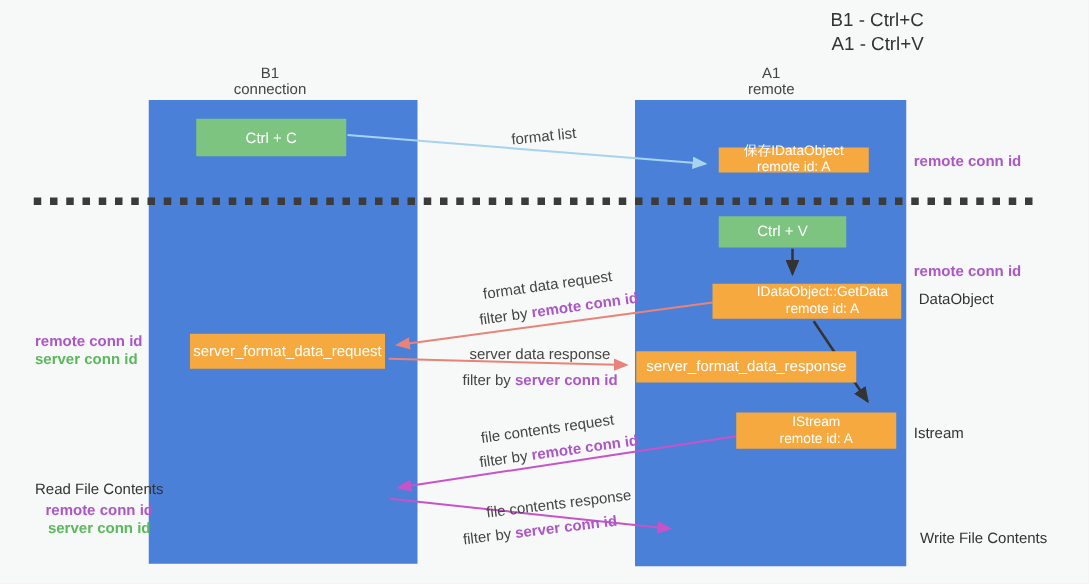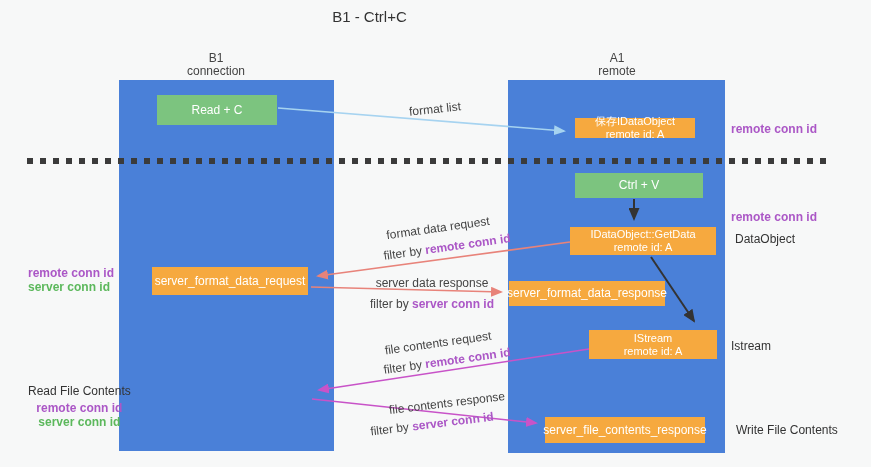--- a/index.html
+++ b/index.html
@@ -5,21 +5,21 @@
   html,body{margin:0;padding:0;}
   body{background:#e9eaeb;font-family:"Liberation Sans",sans-serif;}
   .canvas{
     position:relative;width:871px;height:467px;
     background:var(--background,#F7F8F8);
     overflow:hidden;
     font-family:"Liberation Sans",sans-serif;
     color:var(--text-dark,#333);
   }
   .abs{position:absolute;}
-  .title{left:0;top:7px;width:739px;text-align:center;font-size:15px;line-height:19px;color:#333;}
+  .title{left:0;top:7px;width:739px;text-align:right;font-size:15px;line-height:19px;color:#333;}
   .col-header{text-align:center;font-size:12px;line-height:13px;color:#444;}
   .column{background:var(--column-blue,#4A80D8);z-index:1;}
   .box{display:flex;flex-direction:column;align-items:center;justify-content:center;
        text-align:center;color:#fff;z-index:3;font-size:12px;line-height:13px;}
   .box.small{font-size:11px;line-height:13px;}
   .green{background:var(--box-green,#7CC47F);}
   .orange{background:var(--box-orange,#F6A93F);}
   .flow-label{font-size:12px;color:#444;text-align:center;z-index:4;white-space:nowrap;}
   .purple{color:var(--label-purple,#AB57C6);font-weight:bold;}
   .greenlbl{color:var(--label-green,#5CB85C);font-weight:bold;}
@@ -30,20 +30,21 @@
   .r8{transform:rotate(-8deg);}
   .r7{transform:rotate(-7deg);}
 </style>
 </head>
 <body>
 
 <div class="canvas">
 
   <div class="abs title">
     <div>B1 - Ctrl+C</div>
+    <div>A1 - Ctrl+V</div>
   </div>
 
   <div class="abs col-header" style="left:156px;top:52px;width:120px;">
     <div>B1</div>
     <div>connection</div>
   </div>
   <div class="abs col-header" style="left:557px;top:52px;width:120px;">
     <div>A1</div>
     <div>remote</div>
   </div>
@@ -78,54 +79,51 @@
     <line x1="570" y1="242" x2="318" y2="276" stroke="#E8837A" stroke-width="1.6" marker-end="url(#mSalmon)"></line>
 
     <line x1="311" y1="287" x2="501" y2="292" stroke="#E8837A" stroke-width="1.6" marker-end="url(#mSalmon)"></line>
 
     <line x1="589" y1="349" x2="319" y2="390" stroke="#C853C8" stroke-width="1.6" marker-end="url(#mMagenta)"></line>
 
     <line x1="312" y1="399" x2="536" y2="423" stroke="#C853C8" stroke-width="1.6" marker-end="url(#mMagenta)"></line>
   </svg>
 
   <div class="abs box green" style="left:157px;top:95px;width:120px;height:30px;">
-    <div>Read + C</div>
+    <div>Ctrl + C</div>
   </div>
 
   <div class="abs box orange small" style="left:575px;top:118px;width:120px;height:20px;">
     <div>保存IDataObject</div>
     <div>remote id: A</div>
   </div>
 
-  <div class="abs box green" style="left:575px;top:173px;width:128px;height:25px;">
+  <div class="abs box green" style="left:575px;top:173px;width:102px;height:25px;">
     <div>Ctrl + V</div>
   </div>
 
-  <div class="abs box orange small" style="left:570px;top:227px;width:146px;height:28px;">
+  <div class="abs box orange small" style="left:570px;top:227px;width:126px;height:28px;padding-left:25px;">
     <div>IDataObject::GetData</div>
     <div>remote id: A</div>
   </div>
 
   <div class="abs box orange" style="left:152px;top:267px;width:156px;height:28px;">
     <div>server_format_data_request</div>
   </div>
 
-  <div class="abs box orange" style="left:509px;top:281px;width:156px;height:25px;">
+  <div class="abs box orange" style="left:509px;top:281px;width:176px;height:25px;">
     <div>server_format_data_response</div>
   </div>
 
   <div class="abs box orange small" style="left:589px;top:330px;width:128px;height:29px;">
     <div>IStream</div>
     <div>remote id: A</div>
   </div>
 
 
-  <div class="abs box orange" style="left:545px;top:417px;width:160px;height:26px;">
-    <div>server_file_contents_response</div>
-  </div>
 
   <div class="abs flow-label r6" style="left:380px;top:102px;width:110px;">format list</div>
 
   <div class="abs flow-label r8" style="left:368px;top:221px;width:140px;">format data request</div>
   <div class="abs flow-label r8" style="left:364px;top:240px;width:166px;">
     <span>filter by</span>
     <span class="purple">remote conn id</span>
   </div>
 
   <div class="abs flow-label" style="left:362px;top:276px;width:140px;">server data response</div>

